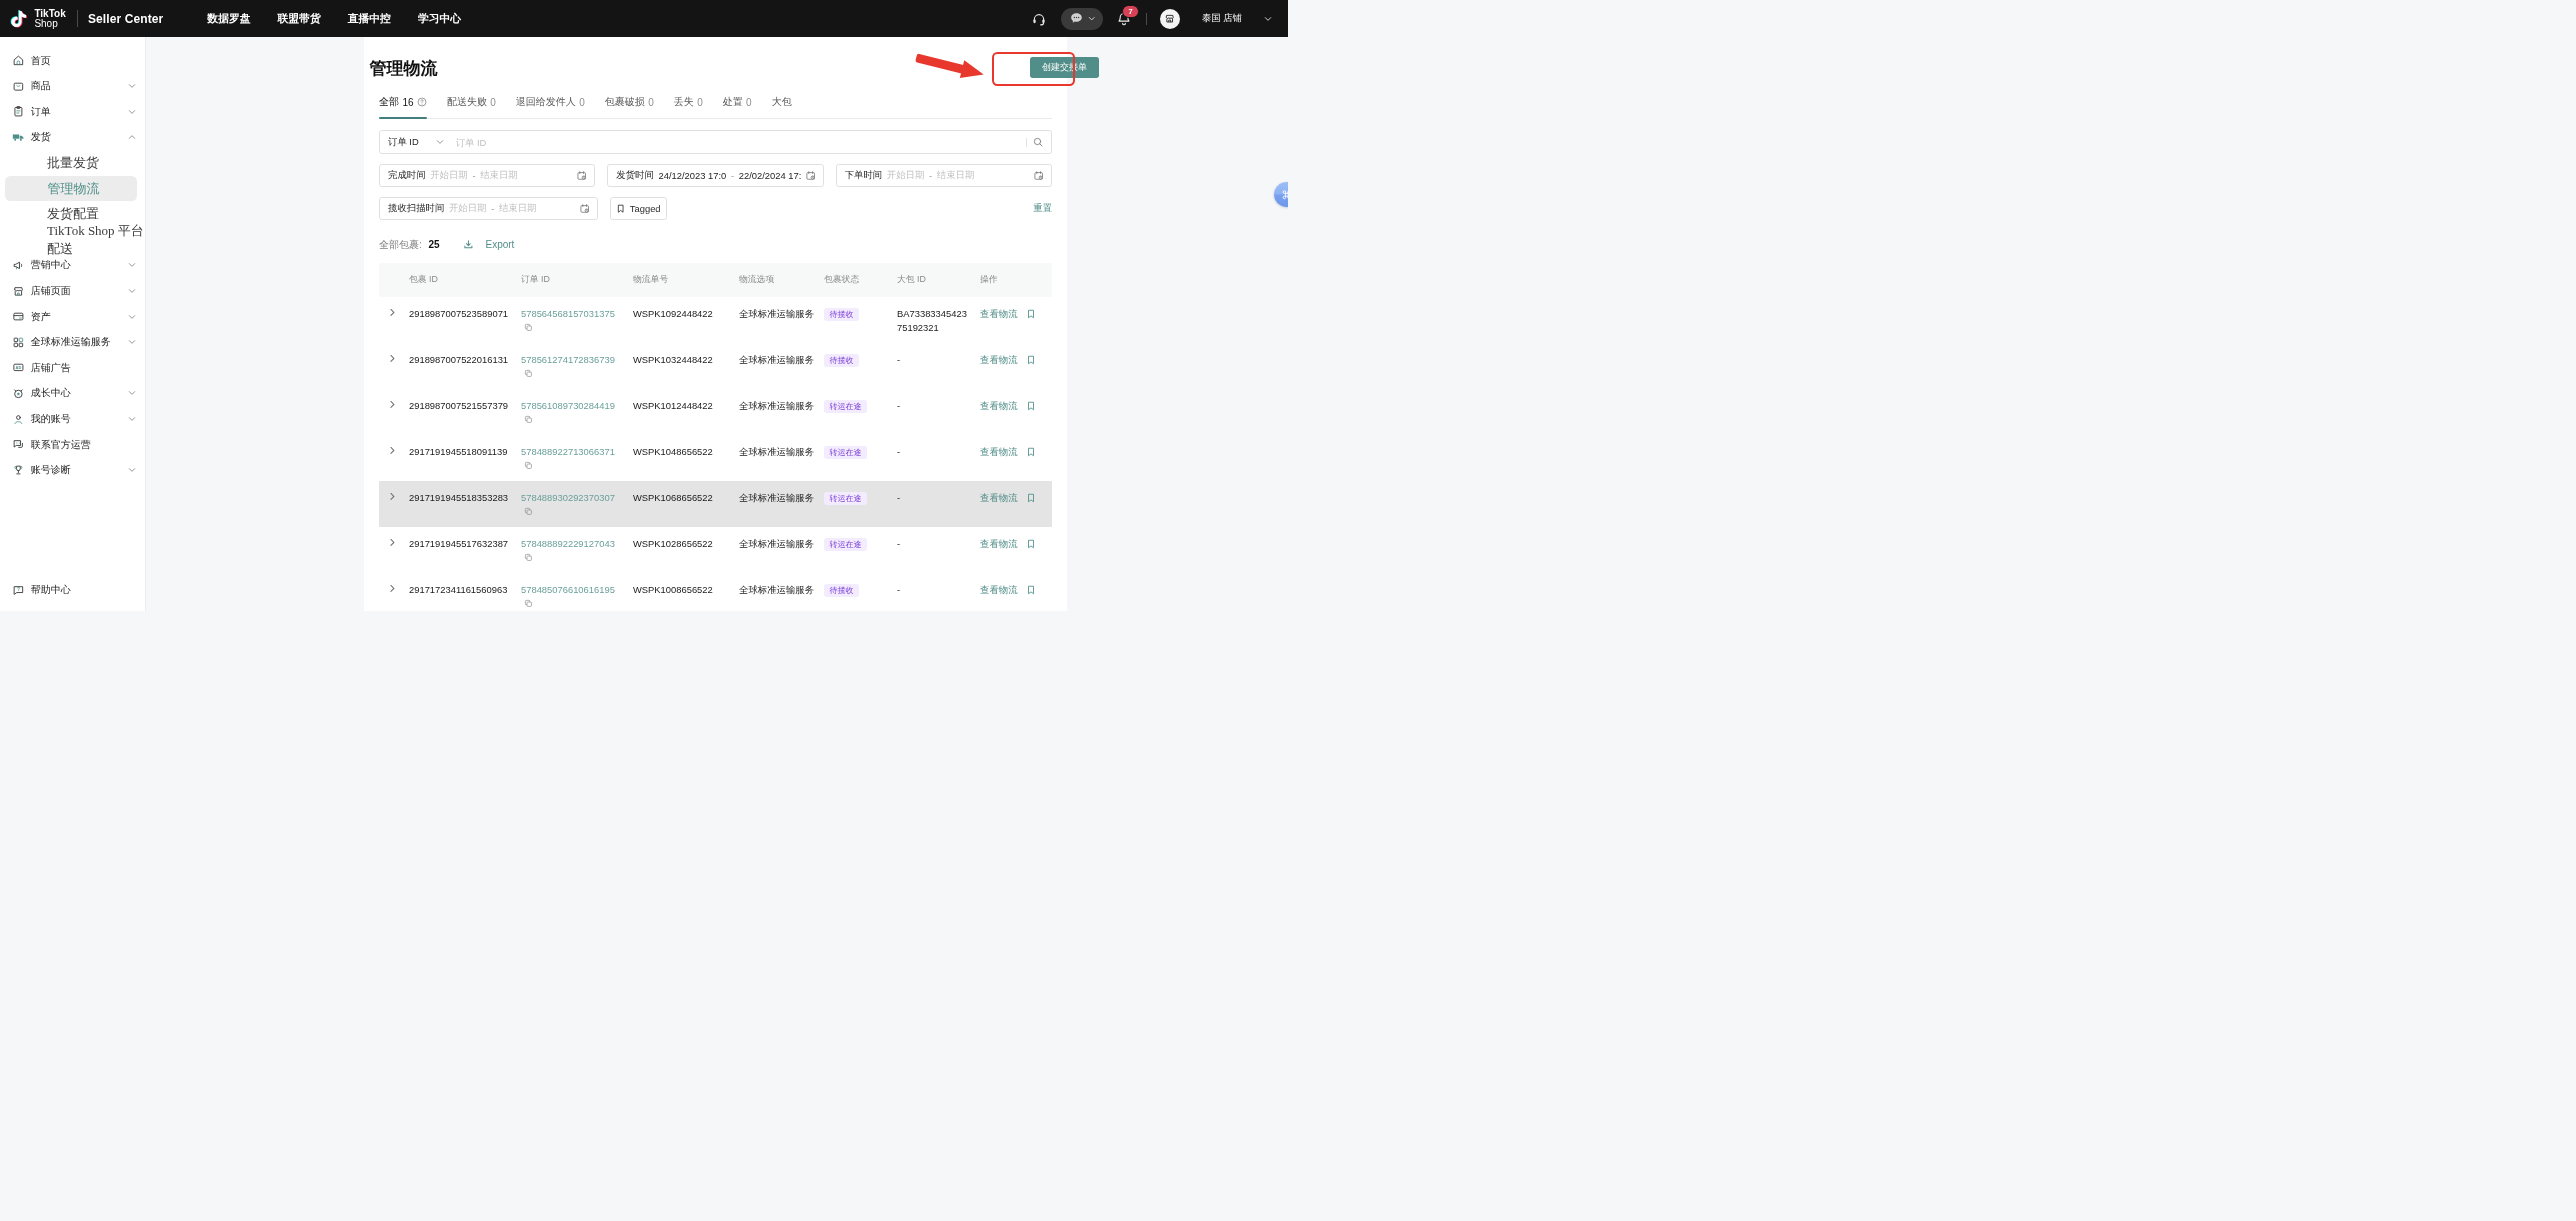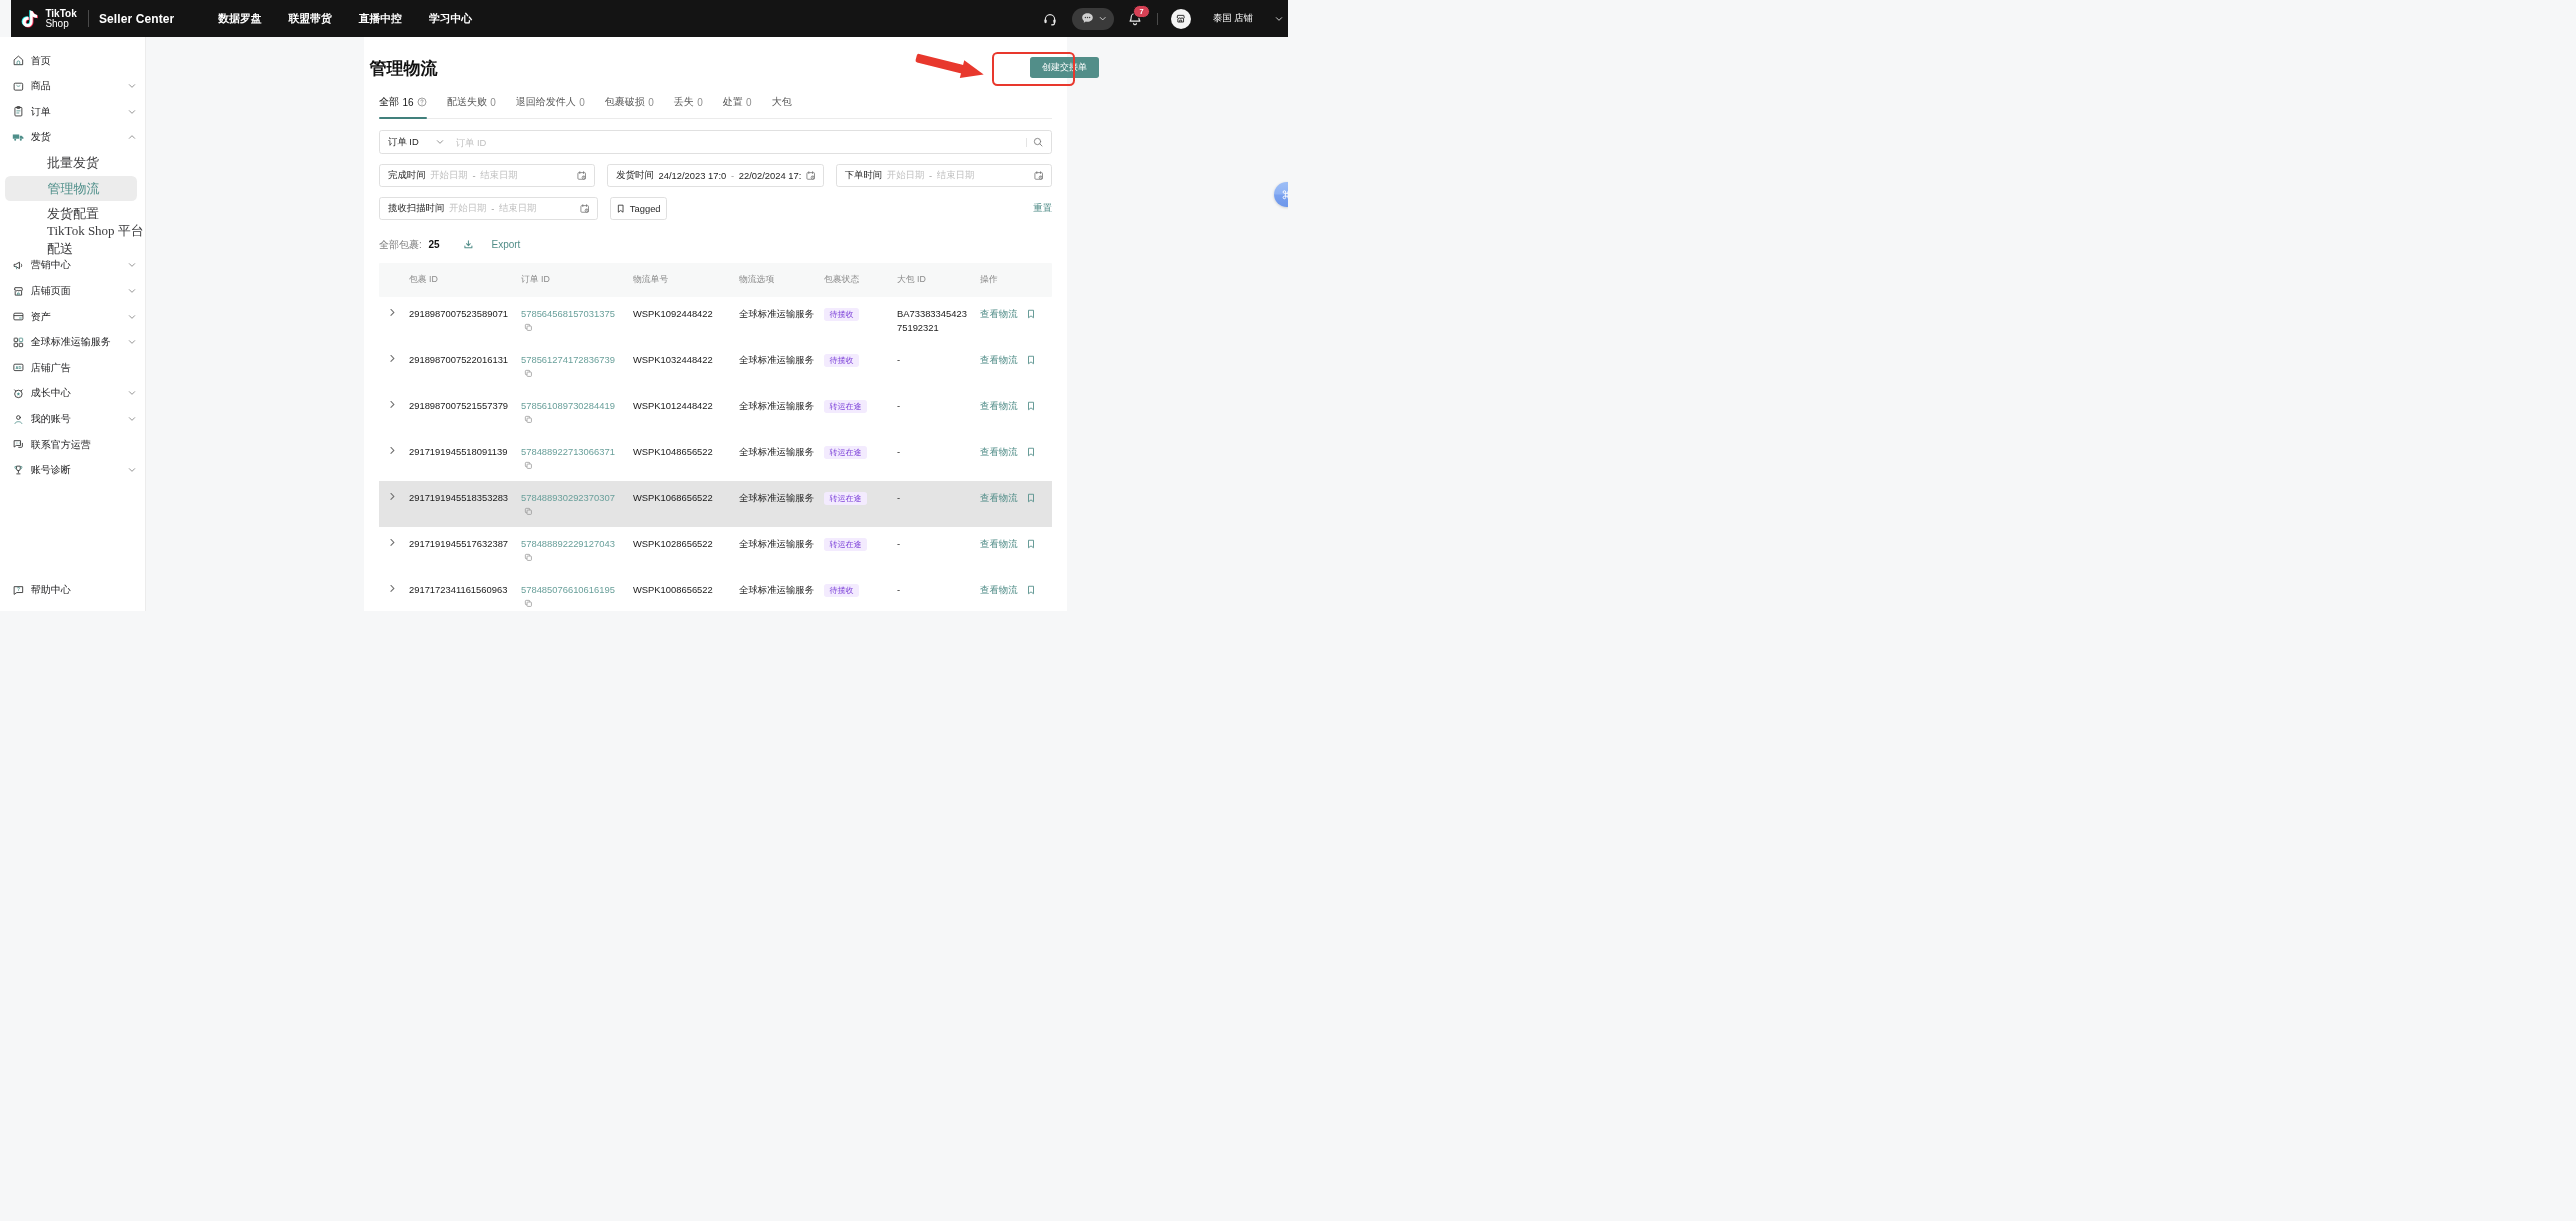--- a/index.html
+++ b/index.html
@@ -1,20 +1,20 @@
 <!DOCTYPE html>
 <html style="font-size:10.8px"><head>
 <meta charset="utf-8">
 <style>
   html,body{margin:0;padding:0;}
   body{font-family:"Liberation Sans","DejaVu Sans",sans-serif;background:#f6f7f8;}
   .page{position:relative;width:1288px;height:611px;overflow:hidden;background:#f6f7f8;}
 
   
-  .topbar{position:absolute;left:11px;top:0;width:100%;height:37px;background:#141414;display:flex;align-items:center;padding:0 16px 0 9.4px;box-sizing:border-box;z-index:30;justify-content:space-between;}
+  .topbar{position:absolute;left:0;top:0;width:100%;height:37px;background:#141414;display:flex;align-items:center;padding:0 16px 0 9.4px;box-sizing:border-box;z-index:30;justify-content:space-between;}
   .brand{display:flex;align-items:center;gap:6px;}
   .brand-note{width:19px;height:21.5px;}
   .brand-text{color:#fff;font-weight:700;font-size:10px;line-height:10px;}
   .tb-divider{width:0.7px;height:17.5px;background:#4a4a4a;margin:0 10.8px;}
   .seller-center{color:#fff;font-size:12px;font-weight:700;letter-spacing:0.1px;}
   .tb-nav{display:flex;gap:27px;margin-left:44px;}
   .tb-nav-item{color:#fff;font-size:10.8px;font-weight:600;cursor:pointer;white-space:nowrap;}
   .tb-right{margin-left:auto;display:flex;align-items:center;gap:13.5px;}
   .tb-ic{width:16px;height:16px;display:block;}
   .chat-pill{background:#3a3a3a;border-radius:11.4px;height:22px;width:42px;display:flex;align-items:center;justify-content:center;gap:4px;cursor:pointer;}
@@ -68,21 +68,21 @@
   .fbox.scan{flex:0 0 219px;}
   .tagged-btn{flex:0 0 57px;height:23.6px;border:0.7px solid #e0e0e0;border-radius:2.7px;box-sizing:border-box;display:flex;align-items:center;justify-content:center;gap:4px;font-size:9.4px;color:#2b2b2b;cursor:pointer;}
   .row3{align-items:center;}
   .row3 .grow{flex:1;}
   .reset-link{color:#528e89;font-size:9.4px;cursor:pointer;white-space:nowrap;}
 
   
   .summary{display:flex;align-items:center;gap:23px;margin:17.5px 15px 0 15px;font-size:10px;}
   .summary .slabel{color:#808080;}
   .summary .sval{color:#111;font-weight:700;margin-left:4px;}
-  .export-link{display:flex;gap:18px;color:#528e89;cursor:pointer;font-size:10px;}
+  .export-link{display:flex;gap:12px;color:#528e89;cursor:pointer;font-size:10px;}
 
   
   .table{margin:10.8px 15px 0 15px;}
   .tgrid{display:grid;grid-template-columns:30px 112px 112px 106px 85px 73px 83px 1fr;}
   .thead{background:#f7f8f8;height:34px;align-items:center;color:#8a8a8a;font-size:8.8px;border-radius:1.3px;}
   .thead .hc{padding-right:6.7px;white-space:nowrap;}
   .trow{min-height:46px;align-items:start;padding-top:10px;box-sizing:border-box;font-size:9.4px;color:#1a1a1a;}
   .trow.hl{background:#e4e4e4;}
   .c{padding-right:9.4px;line-height:14px;word-break:break-all;}
   .chev-r{display:inline-flex;margin-left:9.4px;cursor:pointer;color:#6e6e6e;}

